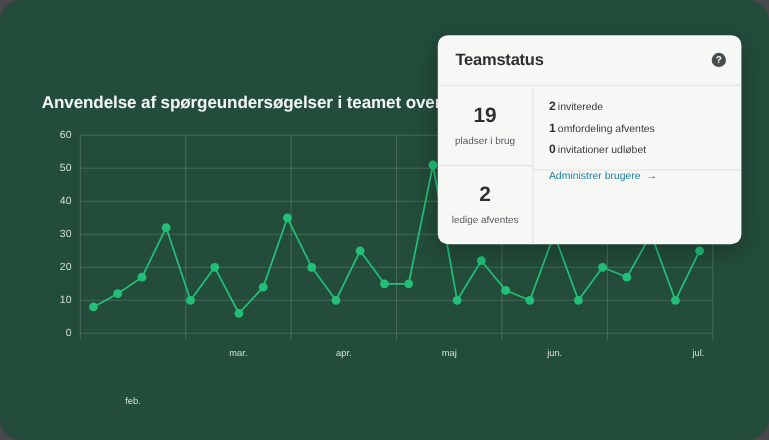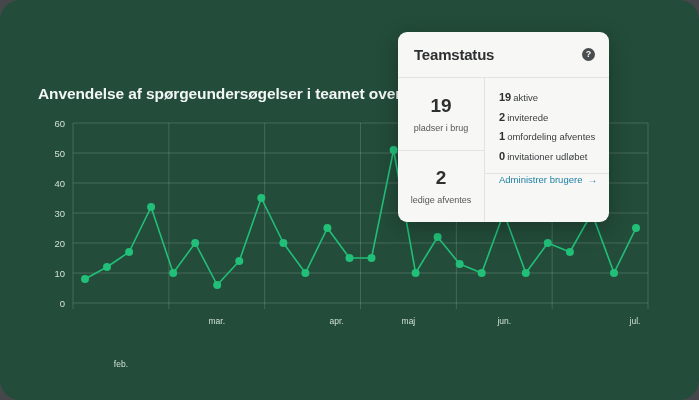--- a/index.html
+++ b/index.html
@@ -56,21 +56,21 @@
   #svg-chart {
     position: absolute;
     left: 0;
     top: 0;
   }
   
   #team-card {
     position: absolute;
     left: 398px;
     top: 32px;
-    width: 211px;
+    width: 276px;
     height: 190px;
     background: #f7f7f5;
     border-radius: 9px;
     box-shadow: 0 6px 22px rgba(0,0,0,0.26);
     overflow: hidden;
   }
   #card-header {
     position: relative;
     height: 45px;
     display: flex;
@@ -231,21 +231,21 @@
         <div class="ylabel" style="left: 39px; top: 273px;">10</div>
         <div class="ylabel" style="left: 39px; top: 243px;">20</div>
         <div class="ylabel" style="left: 39px; top: 213px;">30</div>
         <div class="ylabel" style="left: 39px; top: 183px;">40</div>
         <div class="ylabel" style="left: 39px; top: 153px;">50</div>
         <div class="ylabel" style="left: 39px; top: 123px;">60</div>
       </div>
     <div id="xtick-layer">
         <div class="xlabel" style="left: 120.917px; top: 316px; margin-top: 43px;">feb.</div>
         <div class="xlabel" style="left: 216.75px; top: 316px;">mar.</div>
-        <div class="xlabel" style="left: 312.583px; top: 316px; margin-left: 24px;">apr.</div>
+        <div class="xlabel" style="left: 312.583px; top: 316px;">apr.</div>
         <div class="xlabel" style="left: 408.417px; top: 316px;">maj</div>
         <div class="xlabel" style="left: 504.25px; top: 316px;">jun.</div>
         <div class="xlabel" style="left: 635px; top: 316px;">jul.</div>
       </div>
   </div>
 
   <div id="chart-title">Anvendelse af spørgeundersøgelser i teamet over</div>
 
   <div id="team-card">
     <div id="card-header">
@@ -259,23 +259,20 @@
           <div class="stat-caption">pladser i brug</div>
         </div>
         <div class="stat-block">
           <div class="stat-number">2</div>
           <div class="stat-caption">ledige afventes</div>
         </div>
       </div>
       <div id="detail-col">
         <div id="detail-list">
           <div class="detail-row">
-            <b>19</b><span>aktive</span>
-          </div>
-          <div class="detail-row">
             <b>2</b><span>inviterede</span>
           </div>
           <div class="detail-row">
             <b>1</b><span>omfordeling afventes</span>
           </div>
           <div class="detail-row">
             <b>0</b><span>invitationer udløbet</span>
           </div>
         </div>
         <div id="detail-divider"></div>

